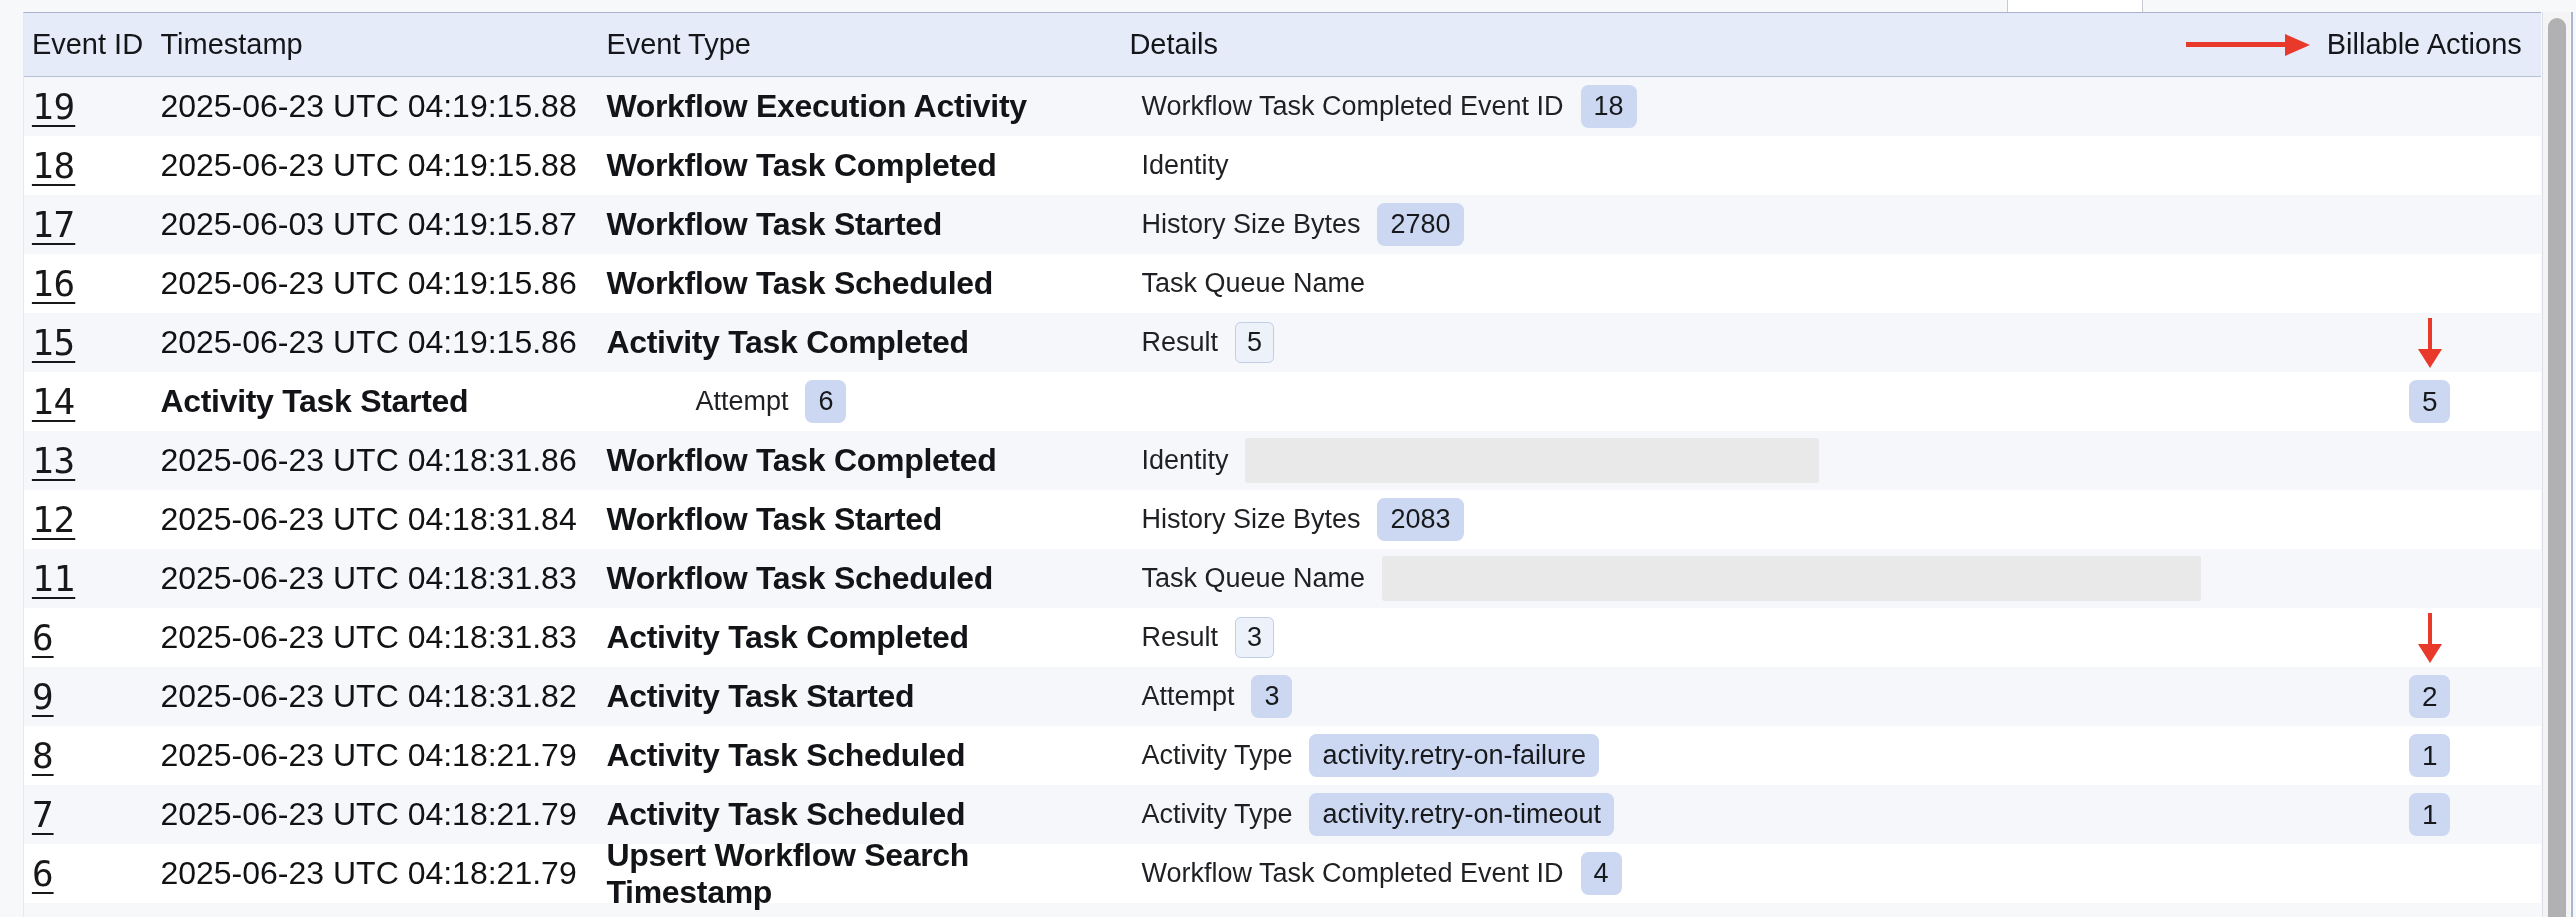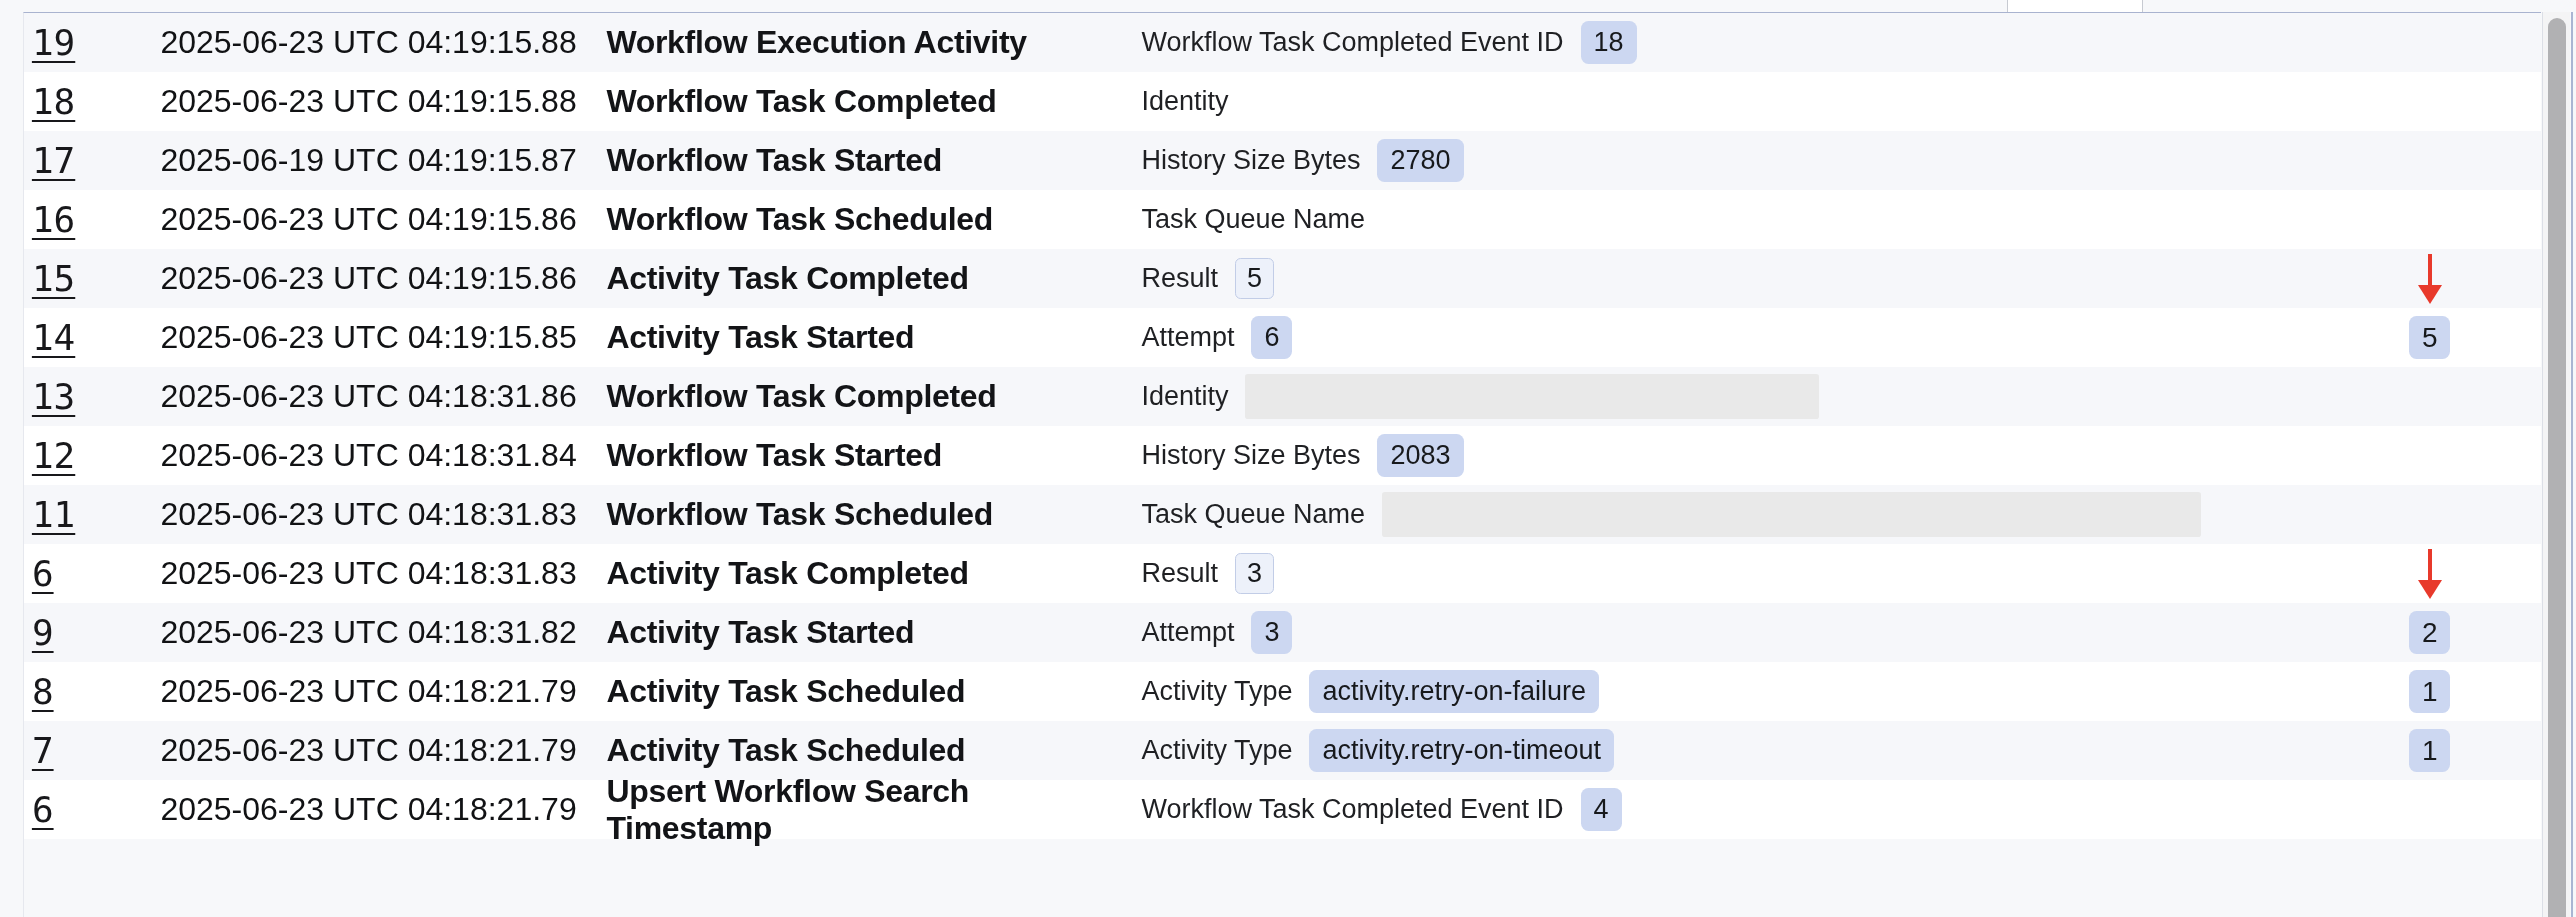--- a/index.html
+++ b/index.html
@@ -100,20 +100,33 @@
     position: absolute; top: 12px; right: 2.8px; width: 1.9px; height: 906px;
     background: #a9b5d3;
   }
 </style>
 </head>
 <body>
 
 <div class="top-fragment"></div>
 
 <div class="table">
+  <div class="thead">
+    <div class="c-id">Event ID</div>
+    <div class="c-ts">Timestamp</div>
+    <div class="c-type">Event Type</div>
+    <div class="c-details">Details</div>
+    <div class="h-billable">
+      <span class="arrow-right">
+          <span class="stem"></span>
+          <span class="head"></span>
+        </span>
+      <span>Billable Actions</span>
+    </div>
+  </div>
   <div class="rows">
   <div class="row">
     <div class="c-id cell"><a class="id-link">19</a></div>
     <div class="c-ts cell">2025-06-23 UTC 04:19:15.88</div>
     <div class="c-type cell">Workflow Execution Activity</div>
     <div class="c-details cell">
       <span class="d-label">Workflow Task Completed Event ID</span>
       <span class="badge chip">18</span>
     </div>
     <div class="c-billable cell"></div>
@@ -125,21 +138,21 @@
     <div class="c-type cell">Workflow Task Completed</div>
     <div class="c-details cell">
       <span class="d-label">Identity</span>
 
     </div>
     <div class="c-billable cell"></div>
   </div>
 
   <div class="row">
     <div class="c-id cell"><a class="id-link">17</a></div>
-    <div class="c-ts cell">2025-06-19 UTC 04:19:15.87</div>
+    <div class="c-ts cell">2025-06-03 UTC 04:19:15.87</div>
     <div class="c-type cell">Workflow Task Started</div>
     <div class="c-details cell">
       <span class="d-label">History Size Bytes</span>
       <span class="badge chip">2780</span>
     </div>
     <div class="c-billable cell"></div>
   </div>
 
   <div class="row">
     <div class="c-id cell"><a class="id-link">16</a></div>
@@ -163,21 +176,20 @@
     <div class="c-billable cell">
           <div class="arrow-down">
             <div class="stem"></div>
             <div class="head"></div>
           </div>
         </div>
   </div>
 
   <div class="row">
     <div class="c-id cell"><a class="id-link">14</a></div>
-    <div class="c-ts cell">2025-06-23 UTC 04:19:15.85</div>
     <div class="c-type cell">Activity Task Started</div>
     <div class="c-details cell">
       <span class="d-label">Attempt</span>
       <span class="badge chip">6</span>
     </div>
     <div class="c-billable cell">
           <span class="b-badge">5</span>
         </div>
   </div>
 

